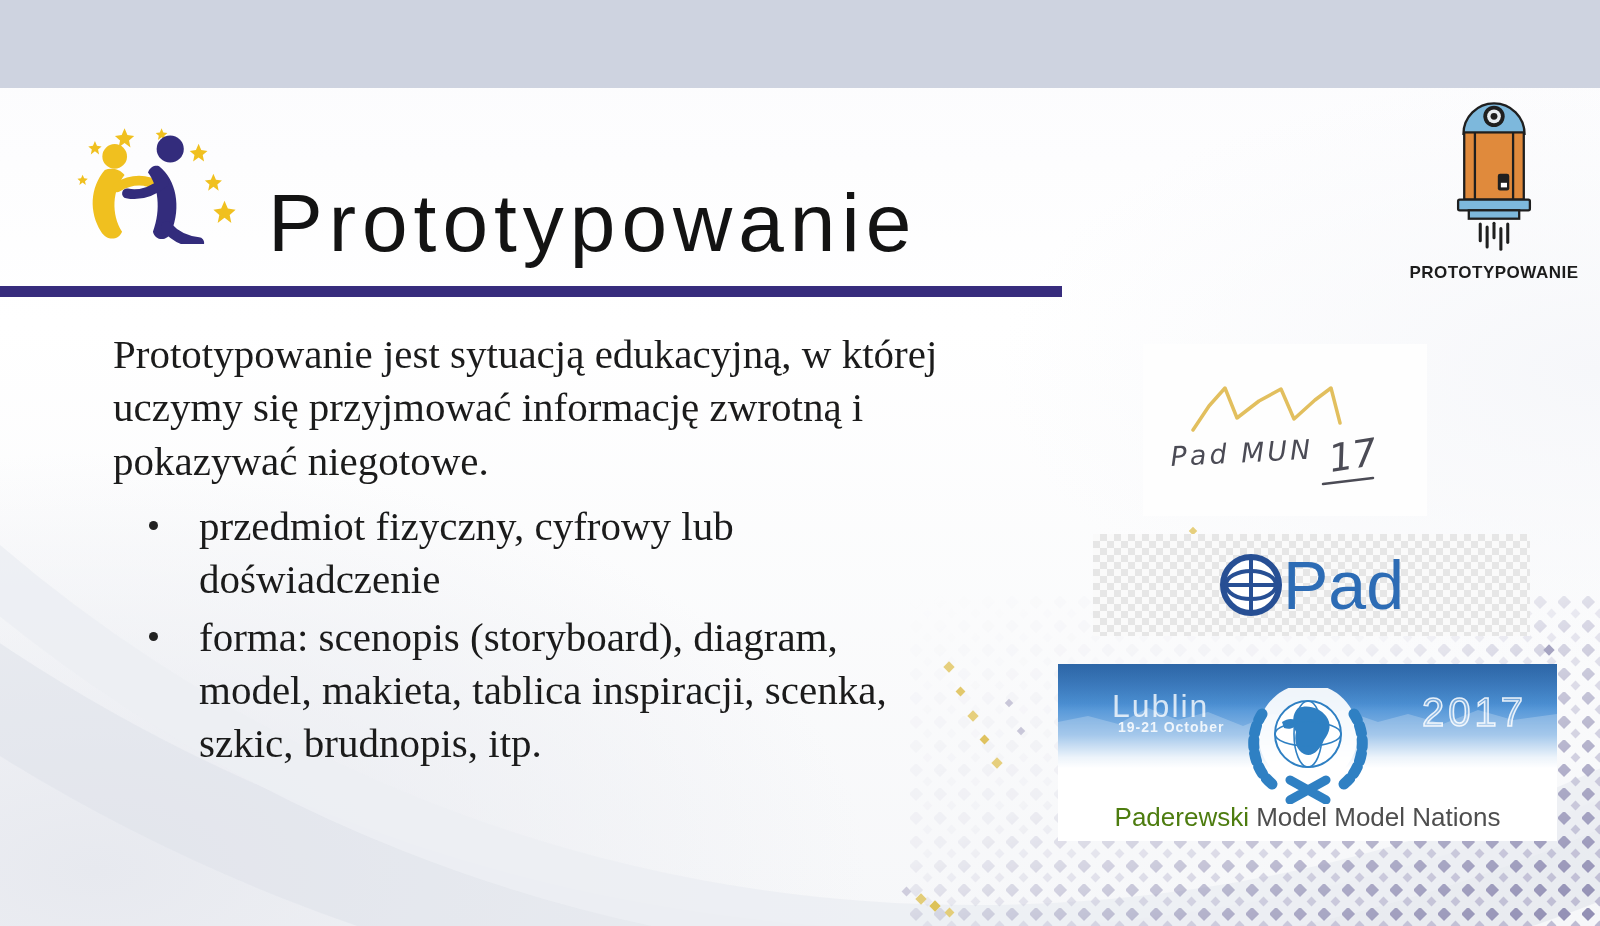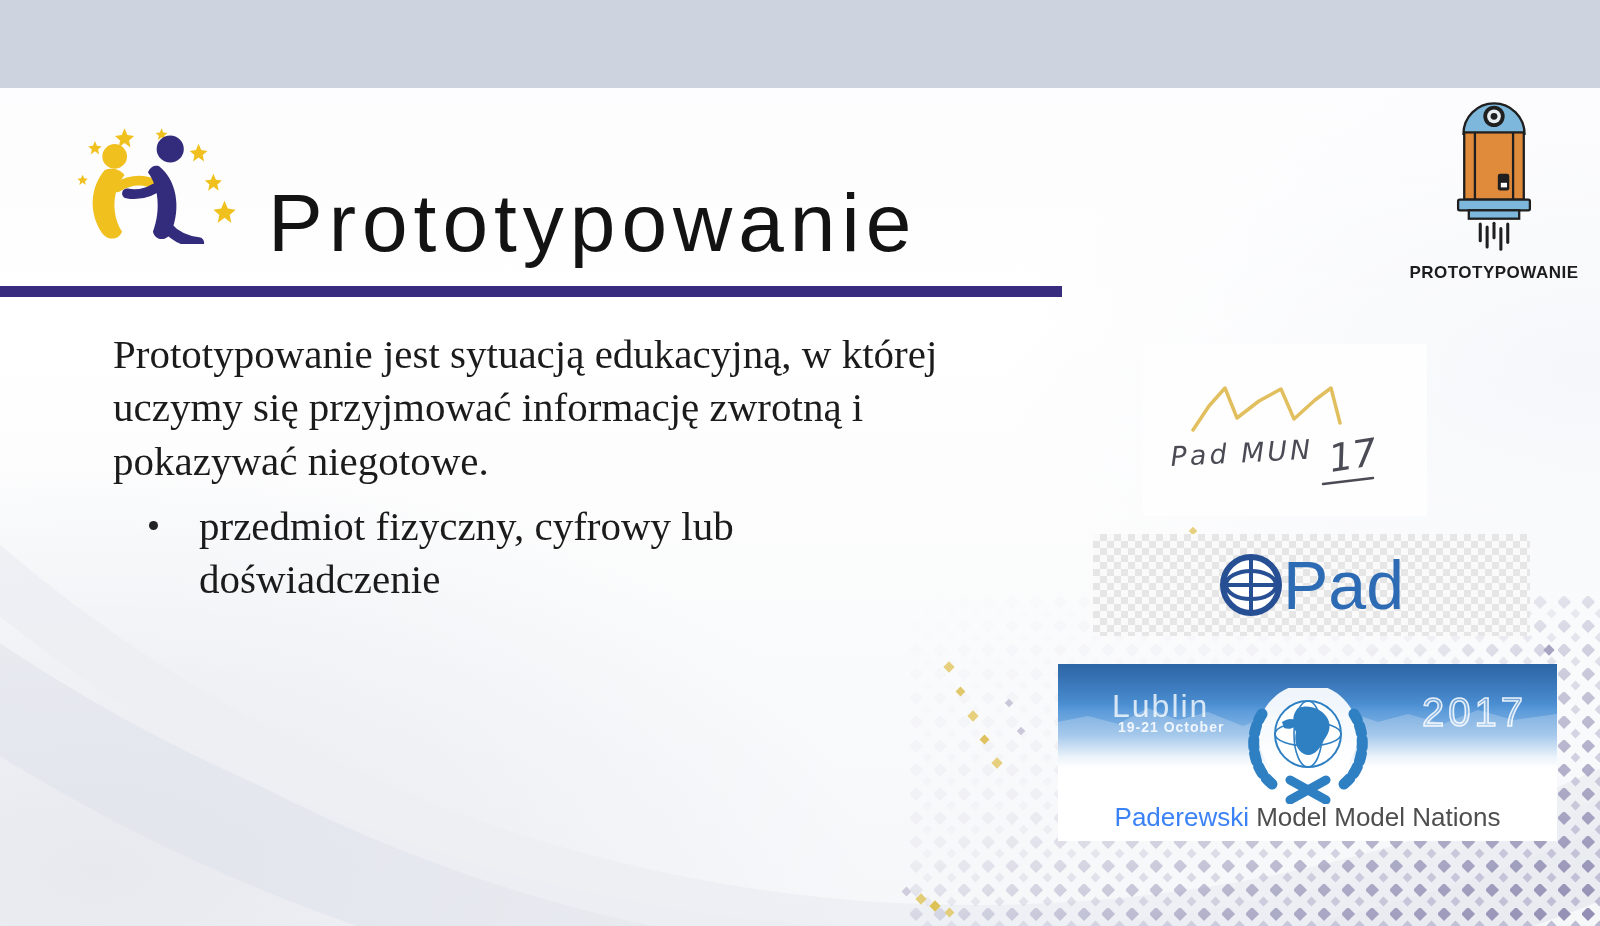--- a/index.html
+++ b/index.html
@@ -50,21 +50,21 @@
     background:linear-gradient(180deg,#397dc4 0%,#4d92d6 38%,#8ab8e6 68%,#e8f1fa 90%,#ffffff 100%);}
   .banner-sky::before{content:"";position:absolute;inset:0;
     background:linear-gradient(180deg,rgba(22,58,110,0.35) 0%,rgba(22,58,110,0) 45%);}
   .banner-city{position:absolute;left:54px;top:26px;color:rgba(255,255,255,0.78);line-height:1;}
   .banner-city .city{font-size:32px;letter-spacing:2px;display:block;}
   .banner-city .dates{font-size:14px;font-weight:bold;letter-spacing:1px;display:block;margin:-2px 0 0 6px;color:rgba(255,255,255,0.85);}
   .banner-year{position:absolute;right:30px;top:26px;font-size:40px;letter-spacing:4px;
     color:rgba(255,255,255,0.25);-webkit-text-stroke:1.5px rgba(255,255,255,0.85);}
   .banner-emblem{position:absolute;left:180px;top:24px;}
   .banner-footer{position:absolute;left:0;bottom:8px;width:100%;text-align:center;font-size:26px;letter-spacing:0px;}
-  .banner-footer .org-blue{color:#3b82f6;}
+  .banner-footer .org-blue{color:#4d7c0f;}
   .banner-footer .org-dark{color:#4e4e4e;}
   
   .diamonds{position:absolute;right:0;bottom:0;z-index:1;}
   .acc{position:absolute;z-index:1;transform:rotate(45deg);}
 </style>
 </head>
 <body>
 
 <div class="slide">
 
@@ -98,20 +98,21 @@
     </svg>
   </div>
 
   <h1 class="title">Prototypowanie</h1>
   <div class="divider" style="background:#372c7d"></div>
 
   <p class="lead">Prototypowanie jest sytuacją edukacyjną, w której uczymy się przyjmować informację zwrotną i pokazywać niegotowe.</p>
 
   <ul class="bullets">
     <li><span class="dot"></span><span>przedmiot fizyczny, cyfrowy lub doświadczenie</span></li>
+    <li><span class="dot"></span><span>forma: scenopis (storyboard), diagram, model, makieta, tablica inspiracji, scenka, szkic, brudnopis, itp.</span></li>
   </ul>
 
   <figure class="proto">
     <svg width="84" height="157" viewBox="0 0 110 205">
       <path d="M15,52 A40,40 0 0 1 95,52 Z" fill="#7db8dc" stroke="#1f1f1f" stroke-width="3"></path>
       <circle cx="55" cy="29" r="14" fill="#1f1f1f"></circle>
       <circle cx="55" cy="29" r="9" fill="#e9eef2"></circle>
       <circle cx="55" cy="29" r="4.5" fill="#1f1f1f"></circle>
       <rect x="16" y="50" width="78" height="88" fill="#e08a3c" stroke="#1f1f1f" stroke-width="3"></rect>
       <line x1="30" y1="50" x2="30" y2="138" stroke="#1f1f1f" stroke-width="3"></line>

